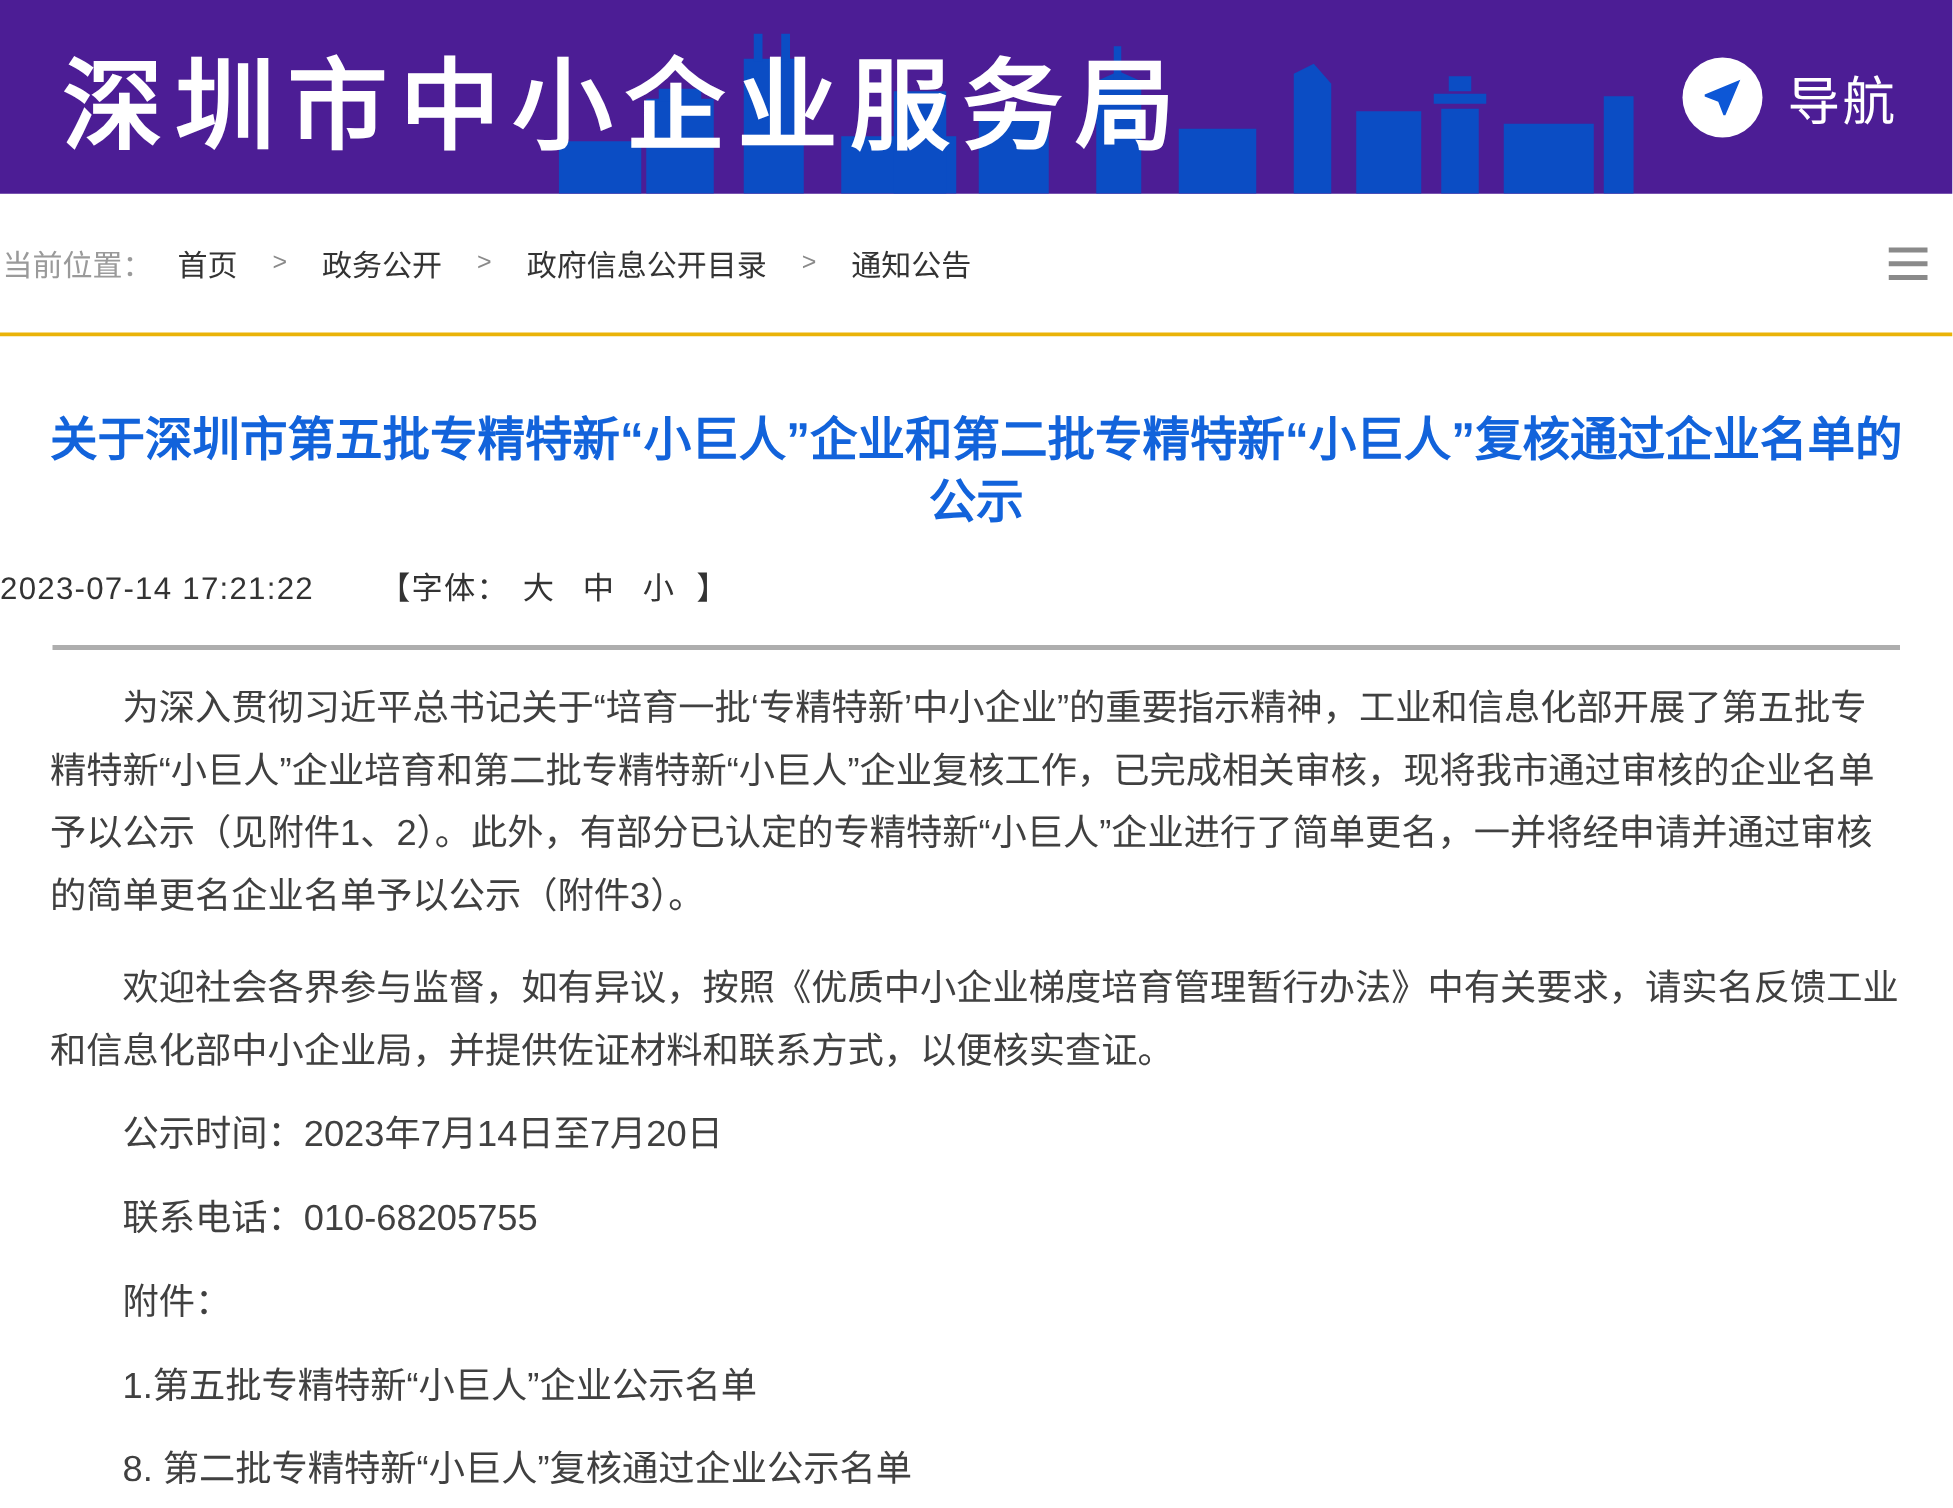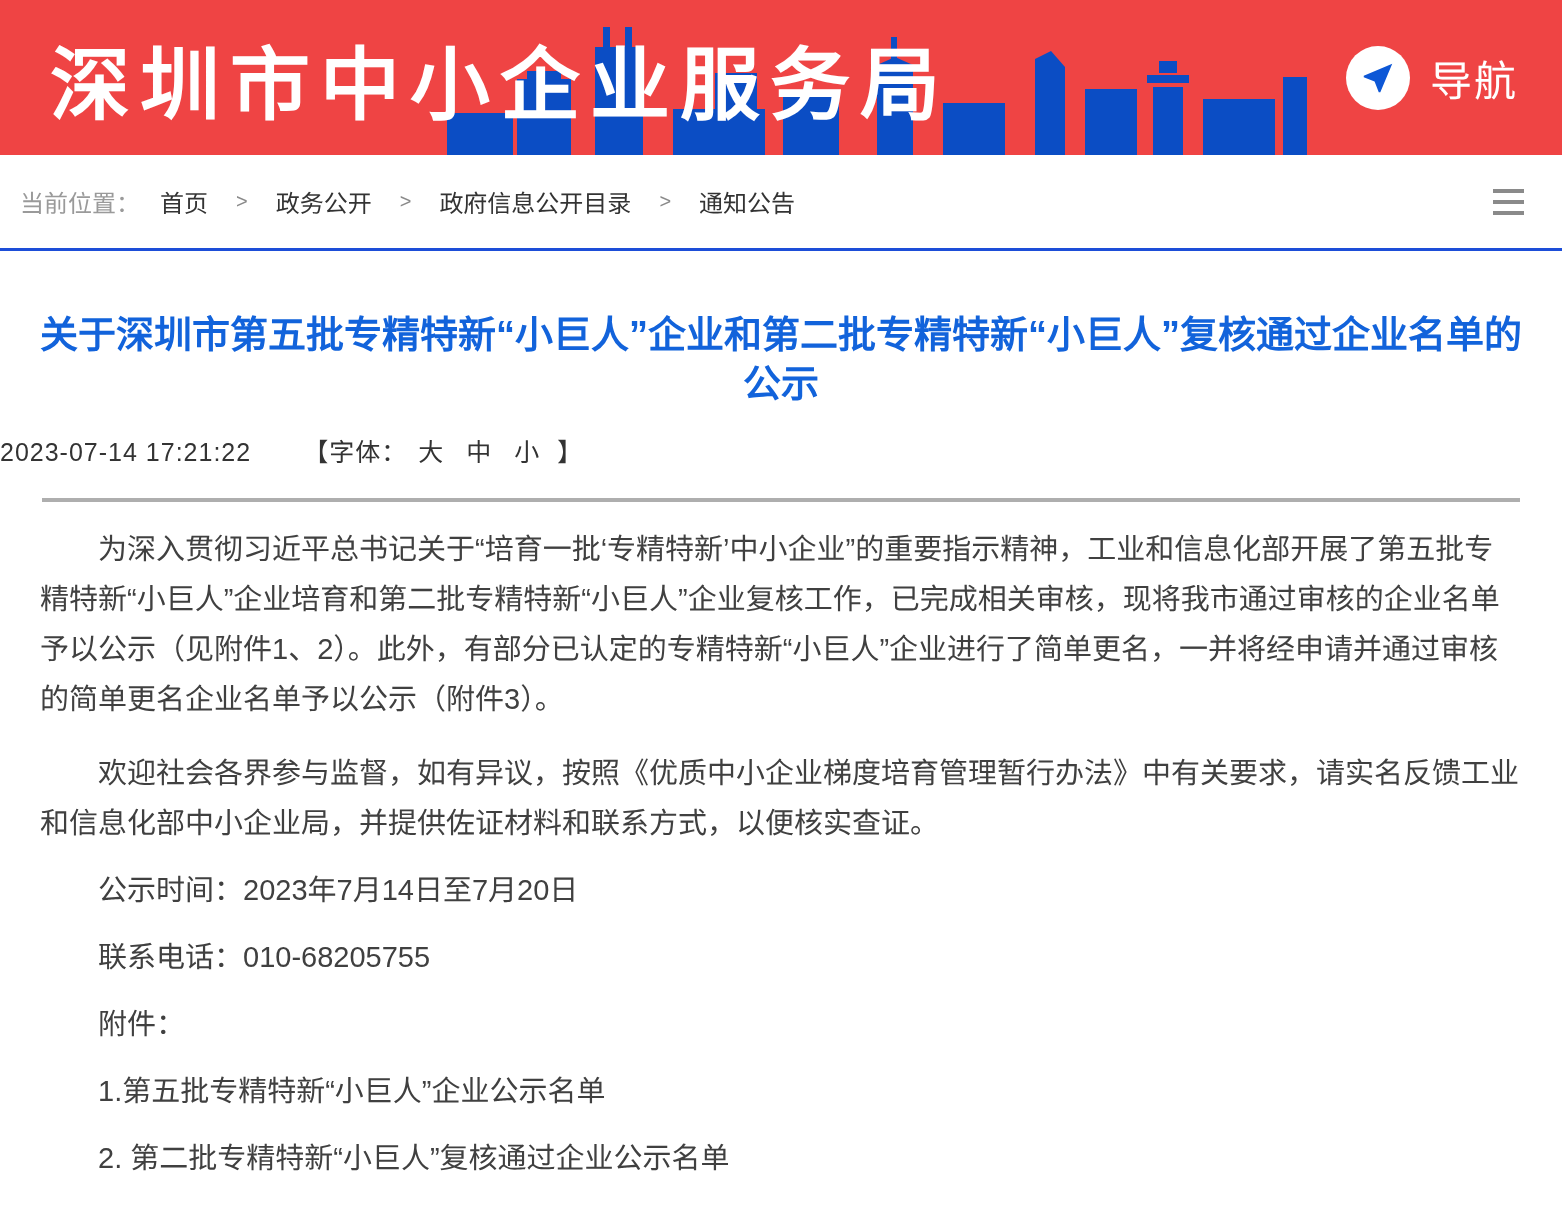--- a/index.html
+++ b/index.html
@@ -7,21 +7,21 @@
     width: 1562px;
     min-height: 1206px;
     background: #ffffff;
     font-family: "Liberation Sans", "DejaVu Sans", sans-serif;
   }
 
   
   .header {
     position: relative;
     height: 155px;
-    background: #ef4444;
+    background: #4c1d95;
     overflow: hidden;
   }
   .skyline {
     position: absolute;
     right: 255px;
     bottom: 0;
     width: 860px;
     height: 138px;
     pointer-events: none;
   }
@@ -59,26 +59,26 @@
   }
   .nav-icon-circle svg { width: 38px; height: 38px; }
   .nav-label {
     color: #ffffff;
     font-size: 42px;
     letter-spacing: 2px;
   }
 
   
   .breadcrumb-row {
-    height: 96px;
-    border-bottom: 3px solid #1d4ed8;
+    height: 114px;
+    border-bottom: 3px solid #eab308;
     display: flex;
     align-items: center;
     justify-content: space-between;
-    padding: 0 20px;
+    padding: 0 2px;
   }
   .breadcrumb {
     display: flex;
     align-items: center;
     font-size: 24px;
     white-space: nowrap;
   }
   .crumb-prefix { color: #9a9a9a; }
   .crumb-link {
     color: #333333;
@@ -223,16 +223,16 @@
     <p class="para-1">为深入贯彻习近平总书记关于“培育一批‘专精特新’中小企业”的重要指示精神，工业和信息化部开展了第五批专精特新“小巨人”企业培育和第二批专精特新“小巨人”企业复核工作，已完成相关审核，现将我市通过审核的企业名单予以公示（见附件1、2）。此外，有部分已认定的专精特新“小巨人”企业进行了简单更名，一并将经申请并通过审核的简单更名企业名单予以公示（附件3）。</p>
     <p class="para-2">欢迎社会各界参与监督，如有异议，按照《优质中小企业梯度培育管理暂行办法》中有关要求，请实名反馈工业和信息化部中小企业局，并提供佐证材料和联系方式，以便核实查证。</p>
 
     <p class="single"><span>公示时间：</span><span>2023年7月14日至7月20日</span></p>
 
     <p class="single"><span>联系电话：</span><span>010-68205755</span></p>
 
     <p class="single">附件：</p>
 
     <p class="single"><a class="attachment-link">1.第五批专精特新“小巨人”企业公示名单</a></p>
-    <p class="single"><a class="attachment-link">2. 第二批专精特新“小巨人”复核通过企业公示名单</a></p>
+    <p class="single"><a class="attachment-link">8. 第二批专精特新“小巨人”复核通过企业公示名单</a></p>
 
   </section>
 </main>
 
 </body></html>

